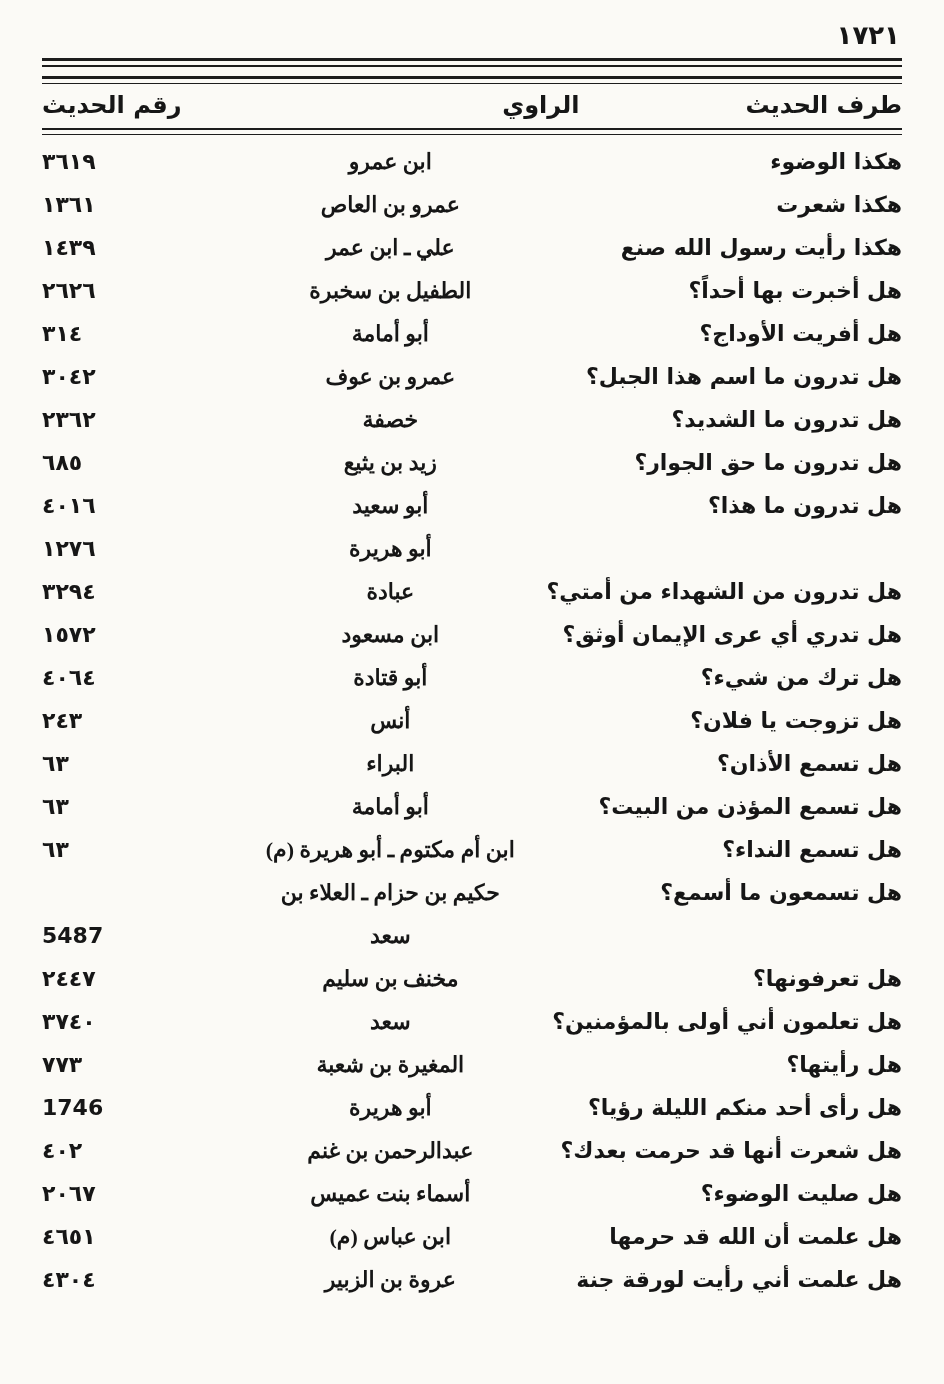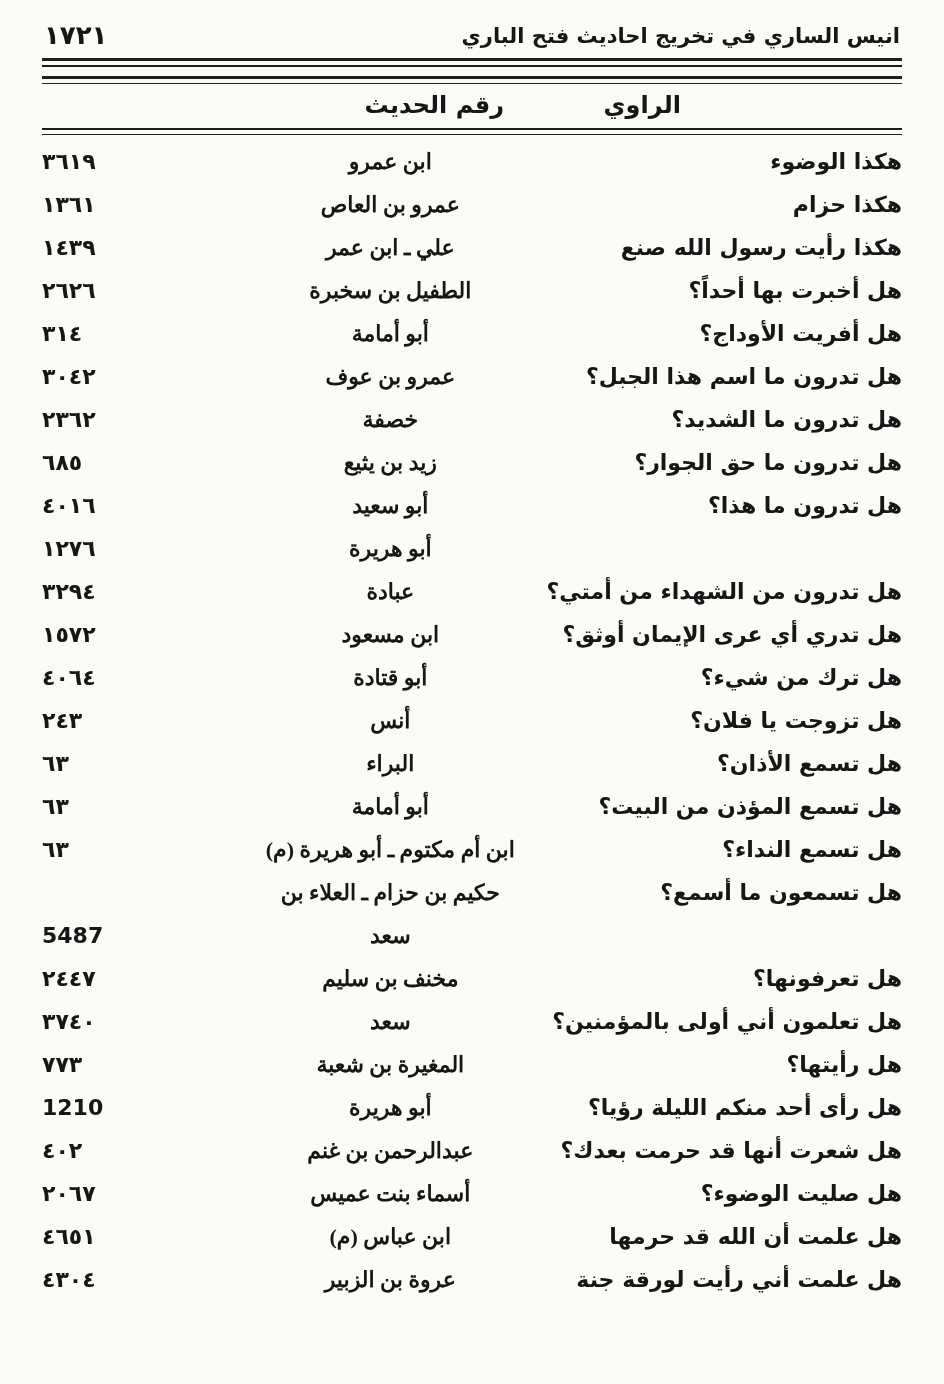--- a/index.html
+++ b/index.html
@@ -26,21 +26,21 @@
   }
   .book-title { font-size: 21px; letter-spacing: 0; }
   .page-number { font-size: 26px; line-height: 1; }
   
   .rule { border-top: 3px solid #1d1d1d; border-bottom: 2px solid #1d1d1d; height: 4px; }
   .rule-b { margin-top: 9px; border-top: 3px solid #1d1d1d; border-bottom: 1px solid #1d1d1d; height: 4px; }
   .rule-c { border-top: 2px solid #1d1d1d; border-bottom: 1px solid #1d1d1d; height: 4px; }
   
   .colheads { display: flex; align-items: center; padding: 7px 0 9px 0; font-size: 24px; }
   .ch-hadith  { width: 37.5%; text-align: right; }
-  .ch-narrator{ width: 44%;   text-align: left; padding-left: 80px; box-sizing: border-box; }
+  .ch-narrator{ width: 44%;   text-align: right; padding-left: 80px; box-sizing: border-box; }
   .ch-num     { width: 18.5%; text-align: left; }
   
   table.idx { width: 100%; border-collapse: collapse; table-layout: fixed; margin-top: 5px; }
   table.idx td {
     height: 43px;
     padding: 0;
     font-size: 22px;
     white-space: nowrap;
     overflow: visible;
     vertical-align: middle;
@@ -48,49 +48,49 @@
   td.c-hadith   { text-align: right; }
   td.c-narrator { text-align: center; font-family: Liberation Serif, serif; }
   td.c-num      { text-align: left; padding-left: 44px; box-sizing: border-box; }
 </style>
 </head>
 <body>
 
 <div class="page">
 
   <div class="hdr">
-    <div class="book-title">انيس الساري في تخريج احاديث فتح الباري</div>
     <div class="page-number">١٧٢١</div>
   </div>
 
   <div class="rule"></div>
   <div class="rule-b"></div>
 
   <div class="colheads">
+    <div class="ch-hadith">طرف الحديث</div>
     <div class="ch-narrator">الراوي</div>
     <div class="ch-num">رقم الحديث</div>
   </div>
 
   <div class="rule-c"></div>
 
   <table class="idx">
     <colgroup>
       <col style="width:37.5%">
       <col style="width:44%">
       <col style="width:18.5%">
     </colgroup>
     <tbody id="rows">
     <tr>
       <td class="c-hadith">هكذا الوضوء</td>
       <td class="c-narrator">ابن عمرو</td>
       <td class="c-num">٣٦١٩</td>
     </tr>
 
     <tr>
-      <td class="c-hadith">هكذا حزام</td>
+      <td class="c-hadith">هكذا شعرت</td>
       <td class="c-narrator">عمرو بن العاص</td>
       <td class="c-num">١٣٦١</td>
     </tr>
 
     <tr>
       <td class="c-hadith">هكذا رأيت رسول الله صنع</td>
       <td class="c-narrator">علي ـ ابن عمر</td>
       <td class="c-num">١٤٣٩</td>
     </tr>
 
@@ -204,21 +204,21 @@
 
     <tr>
       <td class="c-hadith">هل رأيتها؟</td>
       <td class="c-narrator">المغيرة بن شعبة</td>
       <td class="c-num">٧٧٣</td>
     </tr>
 
     <tr>
       <td class="c-hadith">هل رأى أحد منكم الليلة رؤيا؟</td>
       <td class="c-narrator">أبو هريرة</td>
-      <td class="c-num">1210</td>
+      <td class="c-num">1746</td>
     </tr>
 
     <tr>
       <td class="c-hadith">هل شعرت أنها قد حرمت بعدك؟</td>
       <td class="c-narrator">عبدالرحمن بن غنم</td>
       <td class="c-num">٤٠٢</td>
     </tr>
 
     <tr>
       <td class="c-hadith">هل صليت الوضوء؟</td>

